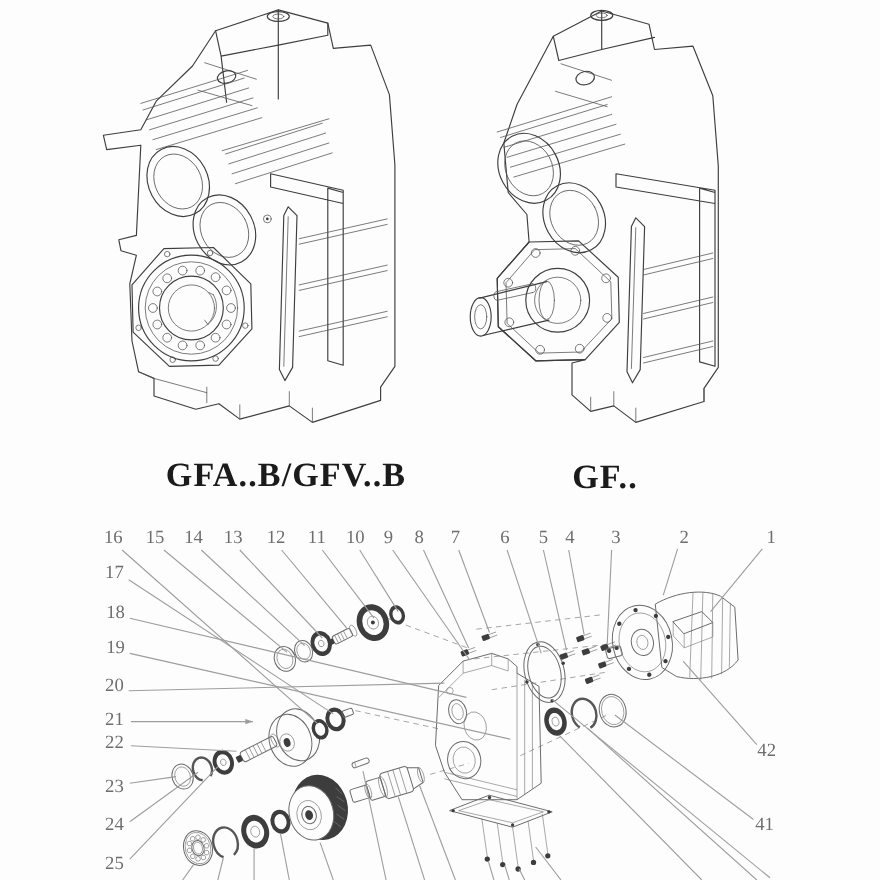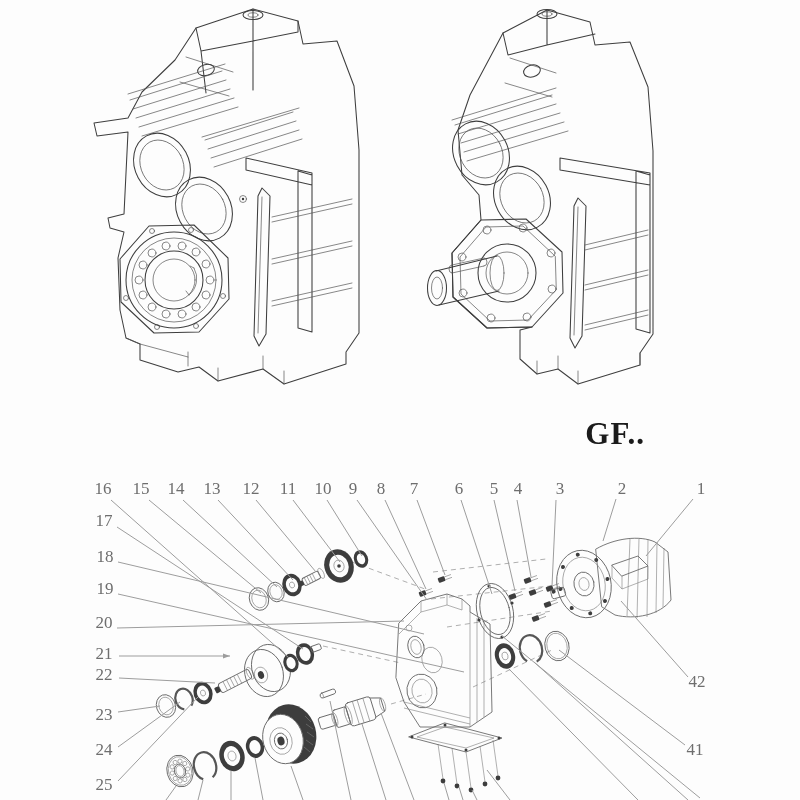--- a/index.html
+++ b/index.html
@@ -4,21 +4,21 @@
 <style>
   html,body{margin:0;padding:0;background:#ffffff;}
   .canvas{position:relative;width:800px;height:800px;background:#fdfdfd;overflow:hidden;
           font-family:"Liberation Serif",serif;}
   svg{position:absolute;left:0;top:0;}
   #top-svg{top:0;}
   #exploded-svg{top:470px;}
   .fig-label{position:absolute;font-weight:bold;color:#1b1b1b;font-size:31px;
              letter-spacing:1px;text-align:center;font-family:"Liberation Serif",serif;}
   #label-left{left:110px;top:414px;width:300px;}
-  #label-right{left:455px;top:416px;width:190px;text-align:right;}
+  #label-right{left:455px;top:416px;width:190px;}
   
   .ln{fill:none;stroke:#3e3e3e;stroke-width:1.05;stroke-linejoin:round;stroke-linecap:round;}
   .ln2{fill:none;stroke:#555;stroke-width:.7;stroke-linejoin:round;stroke-linecap:round;}
   .drk{fill:#3a3a3a;stroke:none;}
   
   .pl{fill:none;stroke:#6a6a6a;stroke-width:.9;stroke-linejoin:round;stroke-linecap:round;}
   .pl2{fill:none;stroke:#7c7c7c;stroke-width:.6;}
   .pd{fill:#3d3d3d;stroke:none;}
   .pw{fill:#fdfdfd;stroke:none;}
   .snap{fill:none;stroke:#565656;stroke-width:2.2;}
@@ -147,20 +147,21 @@
       <g>
         <path d="M578,198 L586,206 L582,336 L575,348 L570,338 L574,206 Z"></path>
         <path class="ln2" d="M578,207 L574,335"></path>
       </g>
       <path d="M560,158 L650,173 L650,185 L560,170 Z M636,171 L650,175 L650,333 L636,329 Z"></path>
       <path class="ln2" d="M585,245 L648,230 M585,250 L648,235 M585,285 L648,270 M585,290 L648,275 M585,325 L648,310 M585,330 L648,315"></path>
       <path class="ln2" d="M578,371 L578,384 M640,353 L640,365 M558,356 L558,369 M537,361 L537,374"></path>
     </g>
   </svg>
 
+  <div class="fig-label" id="label-left">GFA..B/GFV..B</div>
   <div class="fig-label" id="label-right">GF..</div>
 
   <svg id="exploded-svg" width="800" height="330" viewBox="0 470 800 330">
 
     <path class="dash" d="M433,572 L546,559 M431,599 L550,586 M447,627 L552,611 M323,646 L401,663
          M473,687 L552,650 M391,704 L426,694 M352,562 L425,589"></path>
 
     <g>
       <g>
         <ellipse class="pl" cx="259" cy="599" rx="9.5" ry="11.5" transform="rotate(-20 259 599)"></ellipse>

